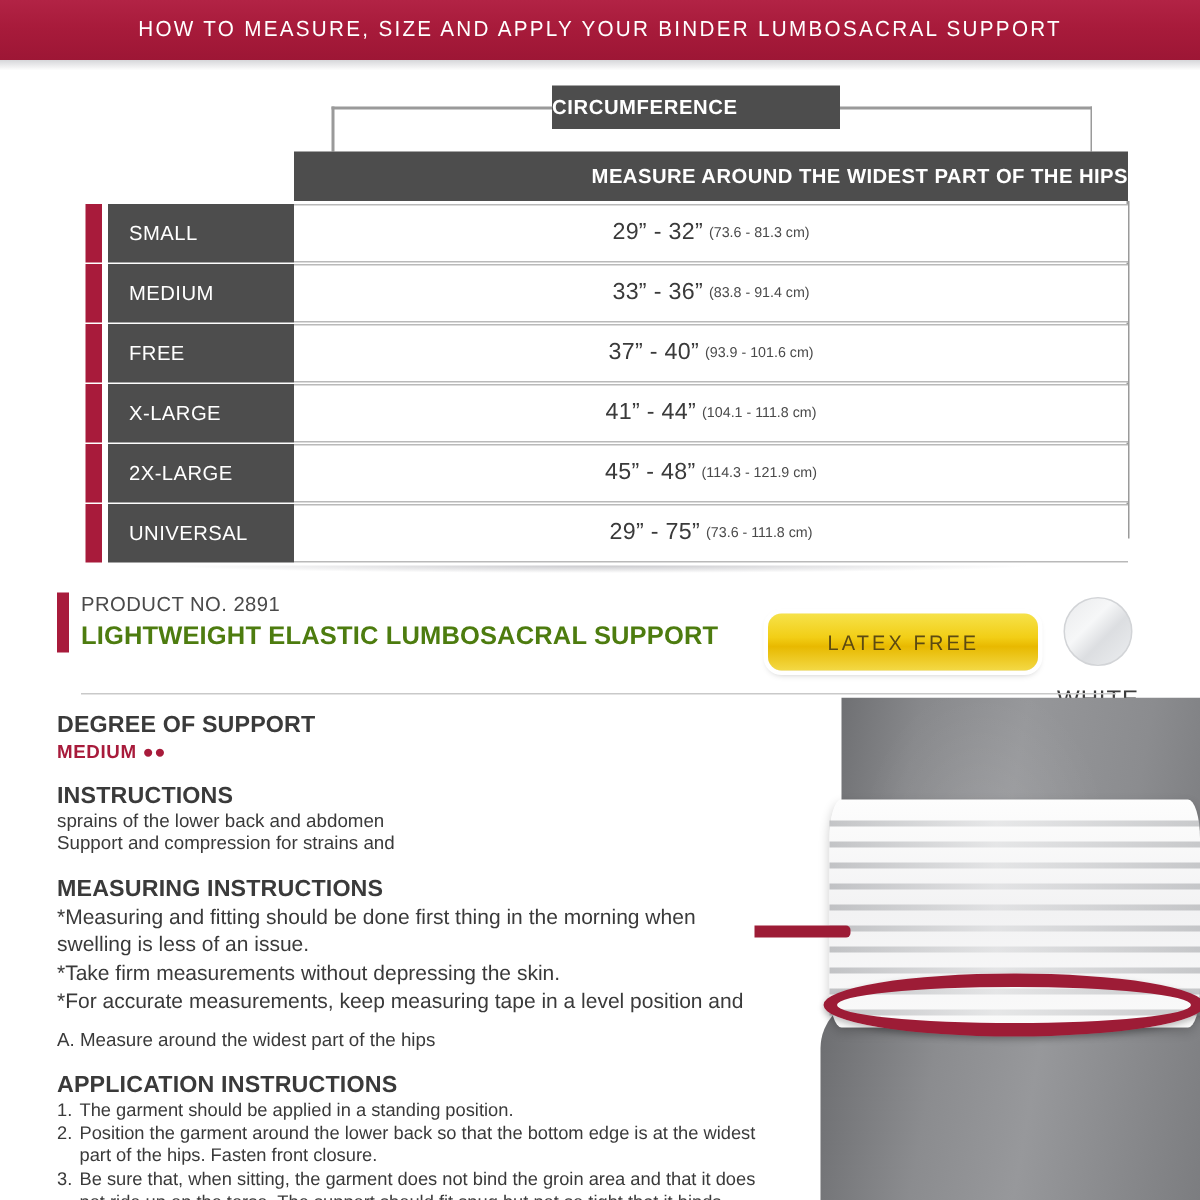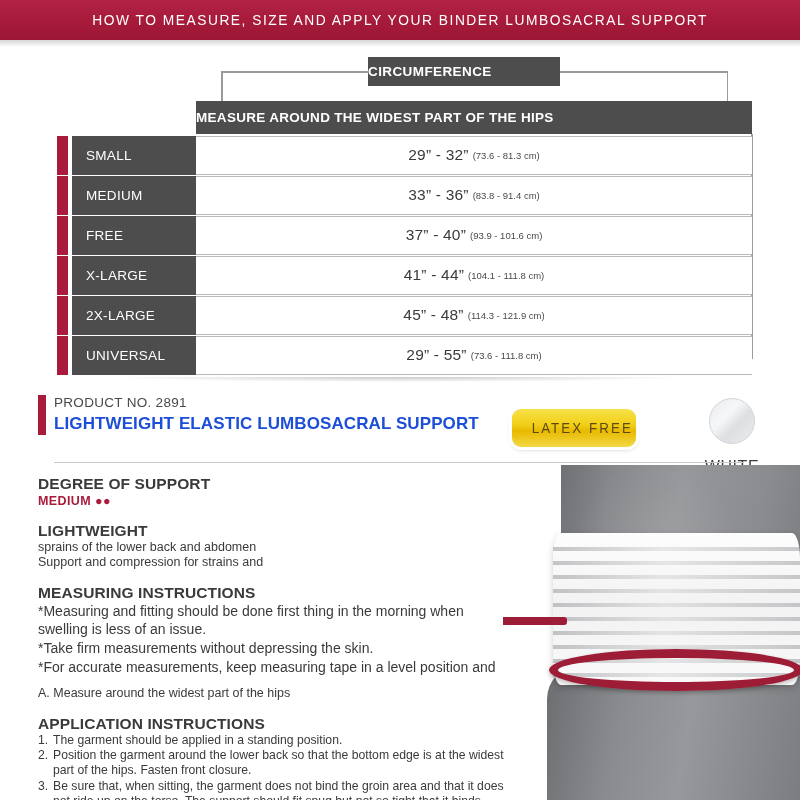--- a/index.html
+++ b/index.html
@@ -39,21 +39,21 @@
   .circ-box span { color:#fff; font-size:13.5px; font-weight:bold; letter-spacing:0.4px; }
 
   
   .br-h-left  { position:absolute; left:221px; top:24px; width:170px; height:1.5px; background:#9a9a9a; }
   .br-h-right { position:absolute; left:557px; top:24px; width:171px; height:1.5px; background:#9a9a9a; }
   .br-v-left  { position:absolute; left:221px; top:24px; width:1.5px; height:30px; background:#9a9a9a; }
   .br-v-right { position:absolute; left:726.5px; top:24px; width:1.5px; height:30px; background:#9a9a9a; }
 
   .hips-bar {
     position:absolute; left:196px; top:54px; width:556px; height:33px;
-    background:#4d4d4d; display:flex; align-items:center; justify-content:flex-start;
+    background:#4d4d4d; display:flex; align-items:center; justify-content:flex-end;
   }
   .hips-bar span { color:#fff; font-size:13.5px; font-weight:bold; letter-spacing:0.3px; }
 
   
   .rail-right { position:absolute; left:751px; top:87px; width:1.5px; height:225px; background:#9a9a9a; }
 
   .rows { position:absolute; left:0; top:89px; width:732px; }
   .row { position:relative; height:38.5px; margin-bottom:1.5px; }
   .row-tab {
     position:absolute; left:57px; top:0; width:11px; height:38.5px;
@@ -74,28 +74,28 @@
 
   .sec-shadow {
     position:absolute; left:0; top:377px; width:800px; height:10px;
     background: radial-gradient(ellipse 400px 7px at 400px 0px, rgba(110,110,120,0.38), rgba(255,255,255,0) 72%);
   }
 
   
   .title-block { position:absolute; left:0; top:387px; width:800px; height:68px; }
   .title-tab { position:absolute; left:38px; top:8px; width:8px; height:40px; background:#a81b3b; }
   .prod-no  { position:absolute; left:54px; top:8px; color:#4a4a4a; font-size:13.5px; letter-spacing:0.3px; }
-  .prod-name{ position:absolute; left:54px; top:27px; color:#1d4ed8; font-size:17px; font-weight:bold; letter-spacing:0.1px; }
+  .prod-name{ position:absolute; left:54px; top:27px; color:#4d7c0f; font-size:17px; font-weight:bold; letter-spacing:0.1px; }
 
   .latex {
-    position:absolute; left:512px; top:409px; width:124px; height:38px;
+    position:absolute; left:512px; top:409px; width:180px; height:38px;
     border-radius:9px;
     background: linear-gradient(180deg,#f6e24a 0%, #f2ce16 42%, #e8b900 58%, #f3d945 100%);
     box-shadow: 0 0 0 3px #ffffff, 0 2px 5px rgba(0,0,0,0.28);
-    display:flex; align-items:center; justify-content:flex-end;
+    display:flex; align-items:center; justify-content:center;
   }
   .latex span { color:#5c4a12; font-size:14px; letter-spacing:2.2px; transform:scaleX(0.95); }
 
   .swatch-wrap { position:absolute; left:701px; top:398px; width:62px; text-align:center; }
   .swatch {
     width:46px; height:46px; border-radius:50%; margin:0 auto;
     background: linear-gradient(135deg,#e9eaec 0%, #f6f7f8 38%, #dcdee1 60%, #eceef0 100%);
     border:1px solid #d2d4d7;
   }
   .swatch-label { margin-top:14px; color:#3c3c3c; font-size:16px; letter-spacing:0.6px; }
@@ -223,21 +223,21 @@
           <span class="val-in">45” - 48”</span>
           <span class="val-cm">(114.3 - 121.9 cm)</span>
         </div>
       </div>
       <div class="row">
         <div class="row-tab"></div>
         <div class="row-size">
           <span>UNIVERSAL</span>
         </div>
         <div class="row-val">
-          <span class="val-in">29” - 55”</span>
+          <span class="val-in">29” - 75”</span>
           <span class="val-cm">(73.6 - 111.8 cm)</span>
         </div>
       </div>
     </div>
   </div>
 
   <div class="sec-shadow"></div>
 
   <div class="title-block">
     <div class="title-tab"></div>
@@ -255,21 +255,21 @@
   </div>
 
   <div class="hr-thin"></div>
 
   <div class="content">
 
     <div class="h-sec">DEGREE OF SUPPORT</div>
     <div class="sub-red">MEDIUM ●●</div>
 
     <div class="gap-a">
-      <div class="h-sec">LIGHTWEIGHT</div>
+      <div class="h-sec">INSTRUCTIONS</div>
       <div class="body-txt">sprains of the lower back and abdomen</div>
       <div class="body-txt">Support and compression for strains and</div>
     </div>
 
     <div class="gap-b">
       <div class="h-sec">MEASURING INSTRUCTIONS</div>
       <div class="fine">*Measuring and fitting should be done first thing in the morning when swelling is less of an issue.</div>
       <div class="fine">*Take firm measurements without depressing the skin.</div>
       <div class="fine">*For accurate measurements, keep measuring tape in a level position and</div>
       <div class="body-txt" style="margin-top:10px;">A. Measure around the widest part of the hips</div>

